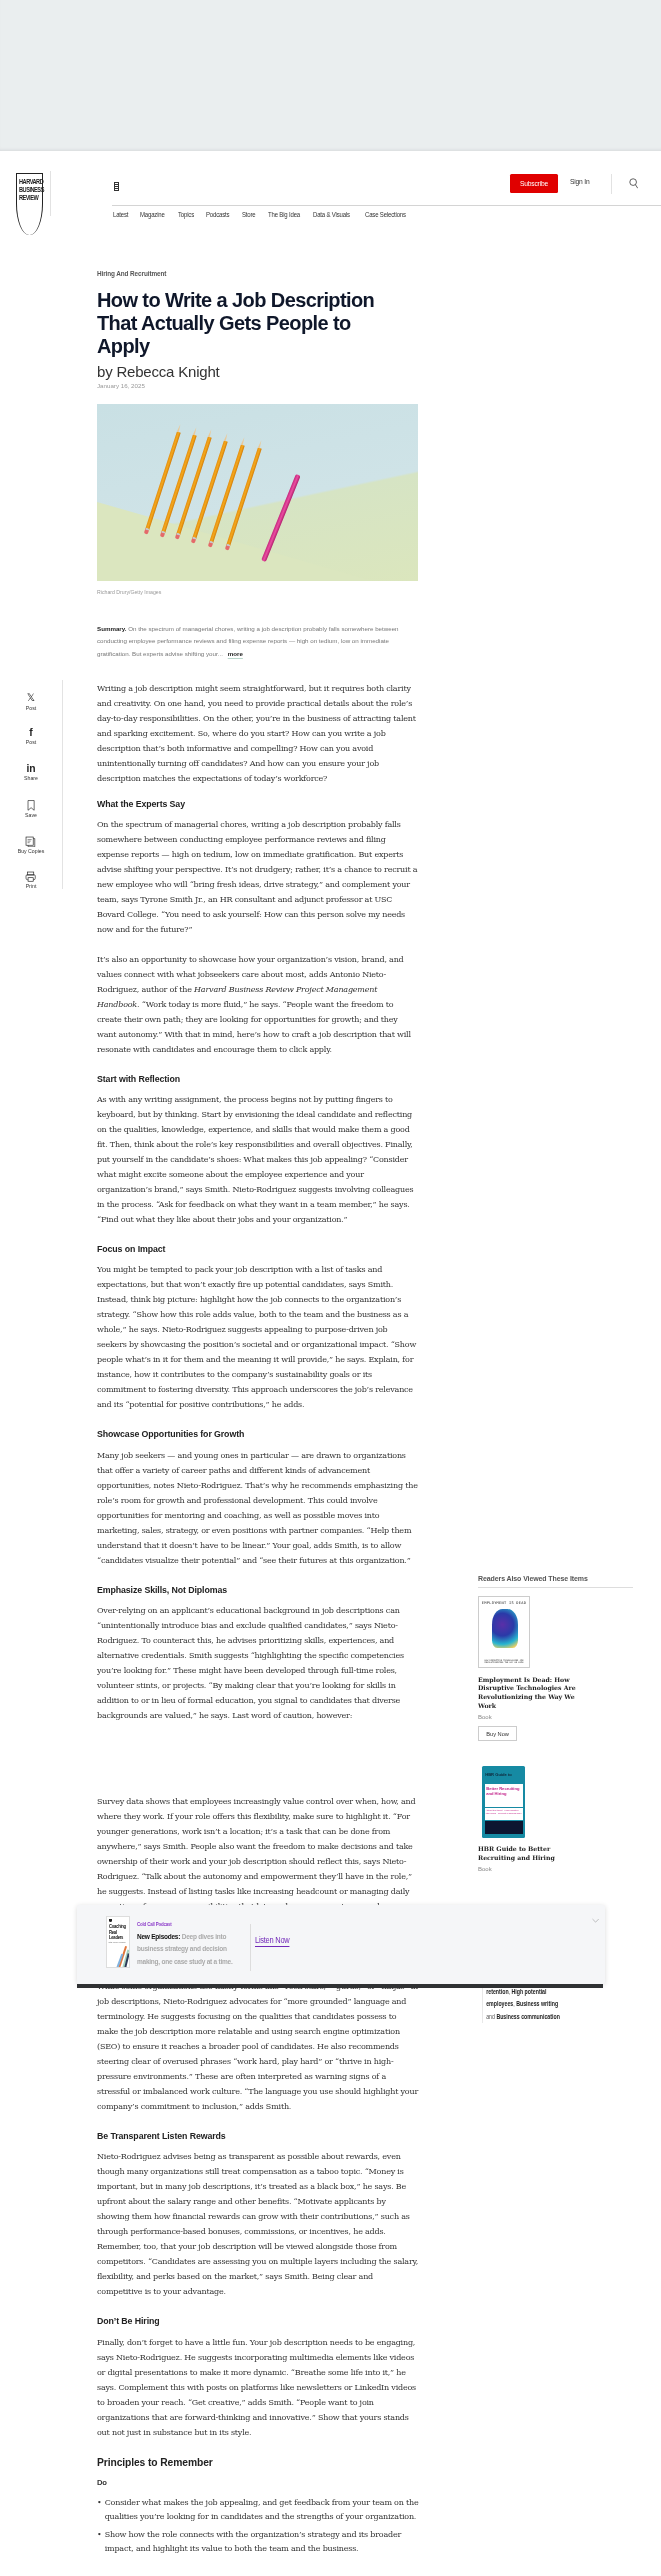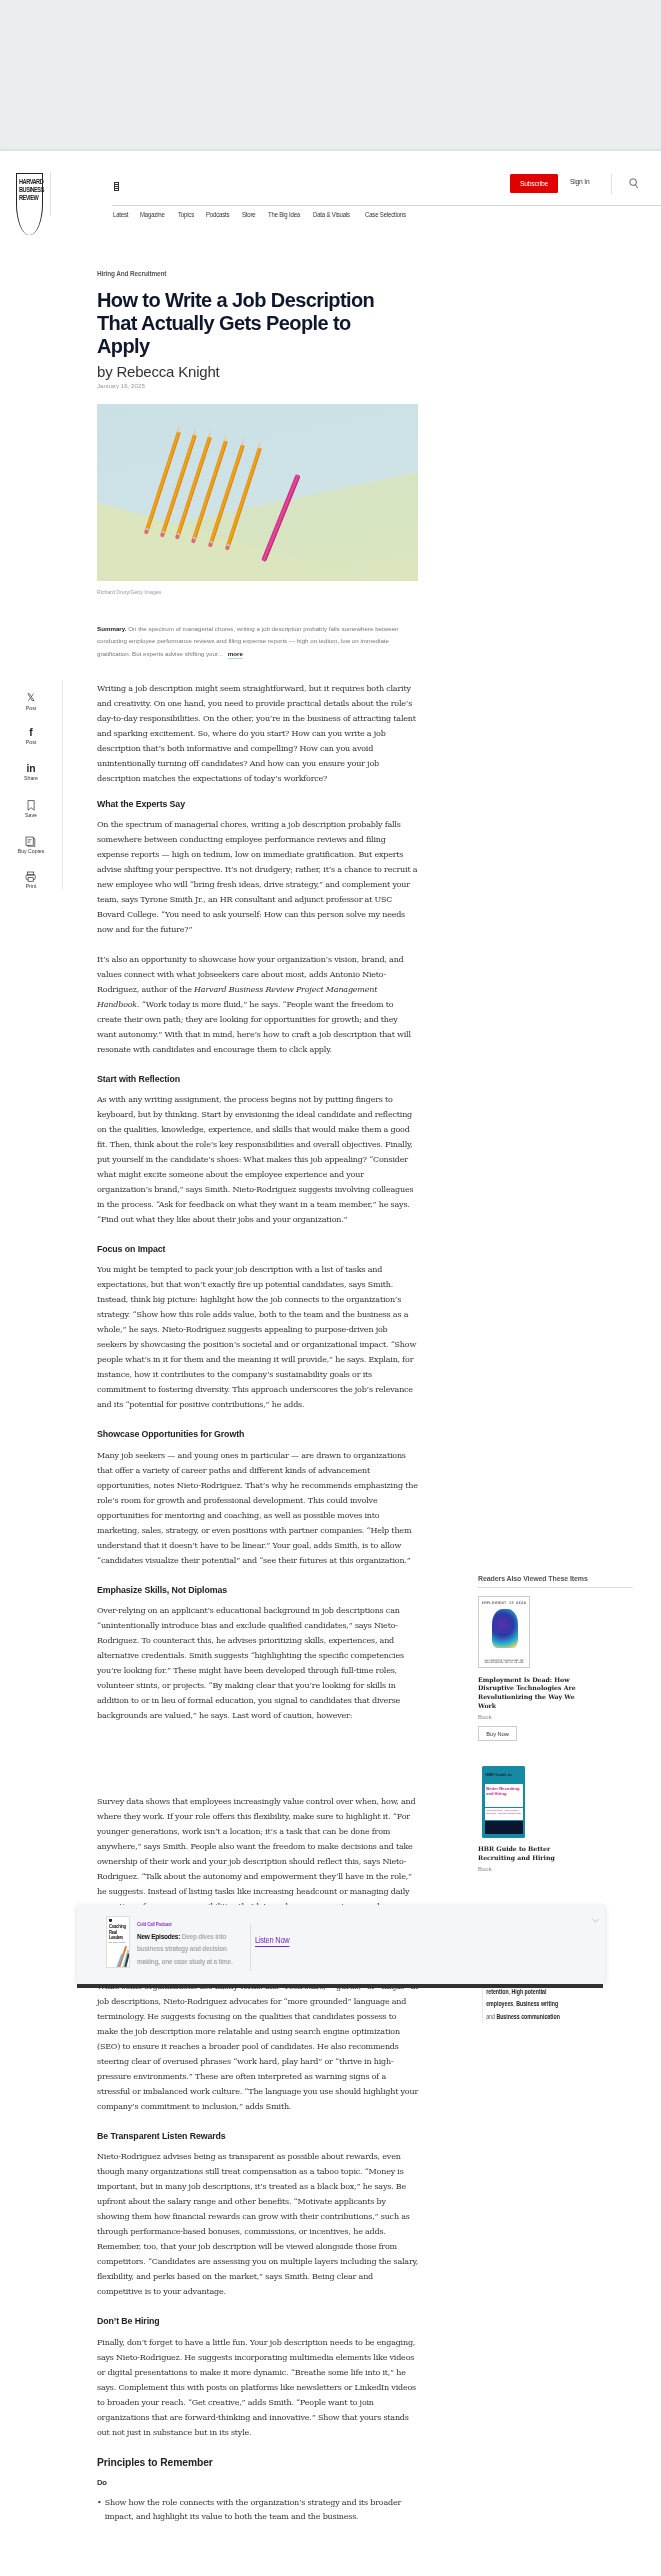--- a/index.html
+++ b/index.html
@@ -220,20 +220,21 @@
 
   <h2>Be Transparent Listen Rewards</h2>
   <p><span>Nieto-Rodriguez advises being </span><a>as transparent as possible about rewards</a><span>, even though many organizations still treat compensation as a taboo topic. “Money is important, but in many job descriptions, it’s treated as a black box,” he says. Be upfront about the salary range and other benefits. “Motivate applicants by showing them how financial rewards can grow with their contributions,” such as through </span><a>performance-based bonuses</a><span>, commissions, or incentives, he adds. Remember, too, that your job description will be viewed alongside those from competitors. “Candidates are assessing you on multiple layers including the salary, flexibility, and perks based on the market,” says Smith. Being clear and competitive is to your advantage.</span></p>
 
   <h2>Don’t Be Hiring</h2>
   <p><span>Finally, don’t forget to have a little fun. Your </span><a>job description needs to be engaging</a><span>, says Nieto-Rodriguez. He suggests incorporating multimedia elements like videos or digital presentations to make it more dynamic. “Breathe some life into it,” he says. Complement this with posts on platforms like newsletters or LinkedIn videos to broaden your reach. “Get creative,” adds Smith. “People want to join organizations that are forward-thinking and innovative.” Show that yours stands out not just in substance but in its style.</span></p>
 
   <h2 class="h-principles">Principles to Remember</h2>
   <h3>Do</h3>
   <ul>
+    <li>Consider what makes the job appealing, and get feedback from your team on the qualities you’re looking for in candidates and the strengths of your organization.</li>
     <li>Show how the role connects with the organization’s strategy and its broader impact, and highlight its value to both the team and the business.</li>
   </ul>
 
 </article>
 
 <aside class="sidebar">
   <h4>Readers Also Viewed These Items</h4>
   <div class="product">
     <div class="cover1">
       <div class="t">EMPLOYMENT IS DEAD</div>

